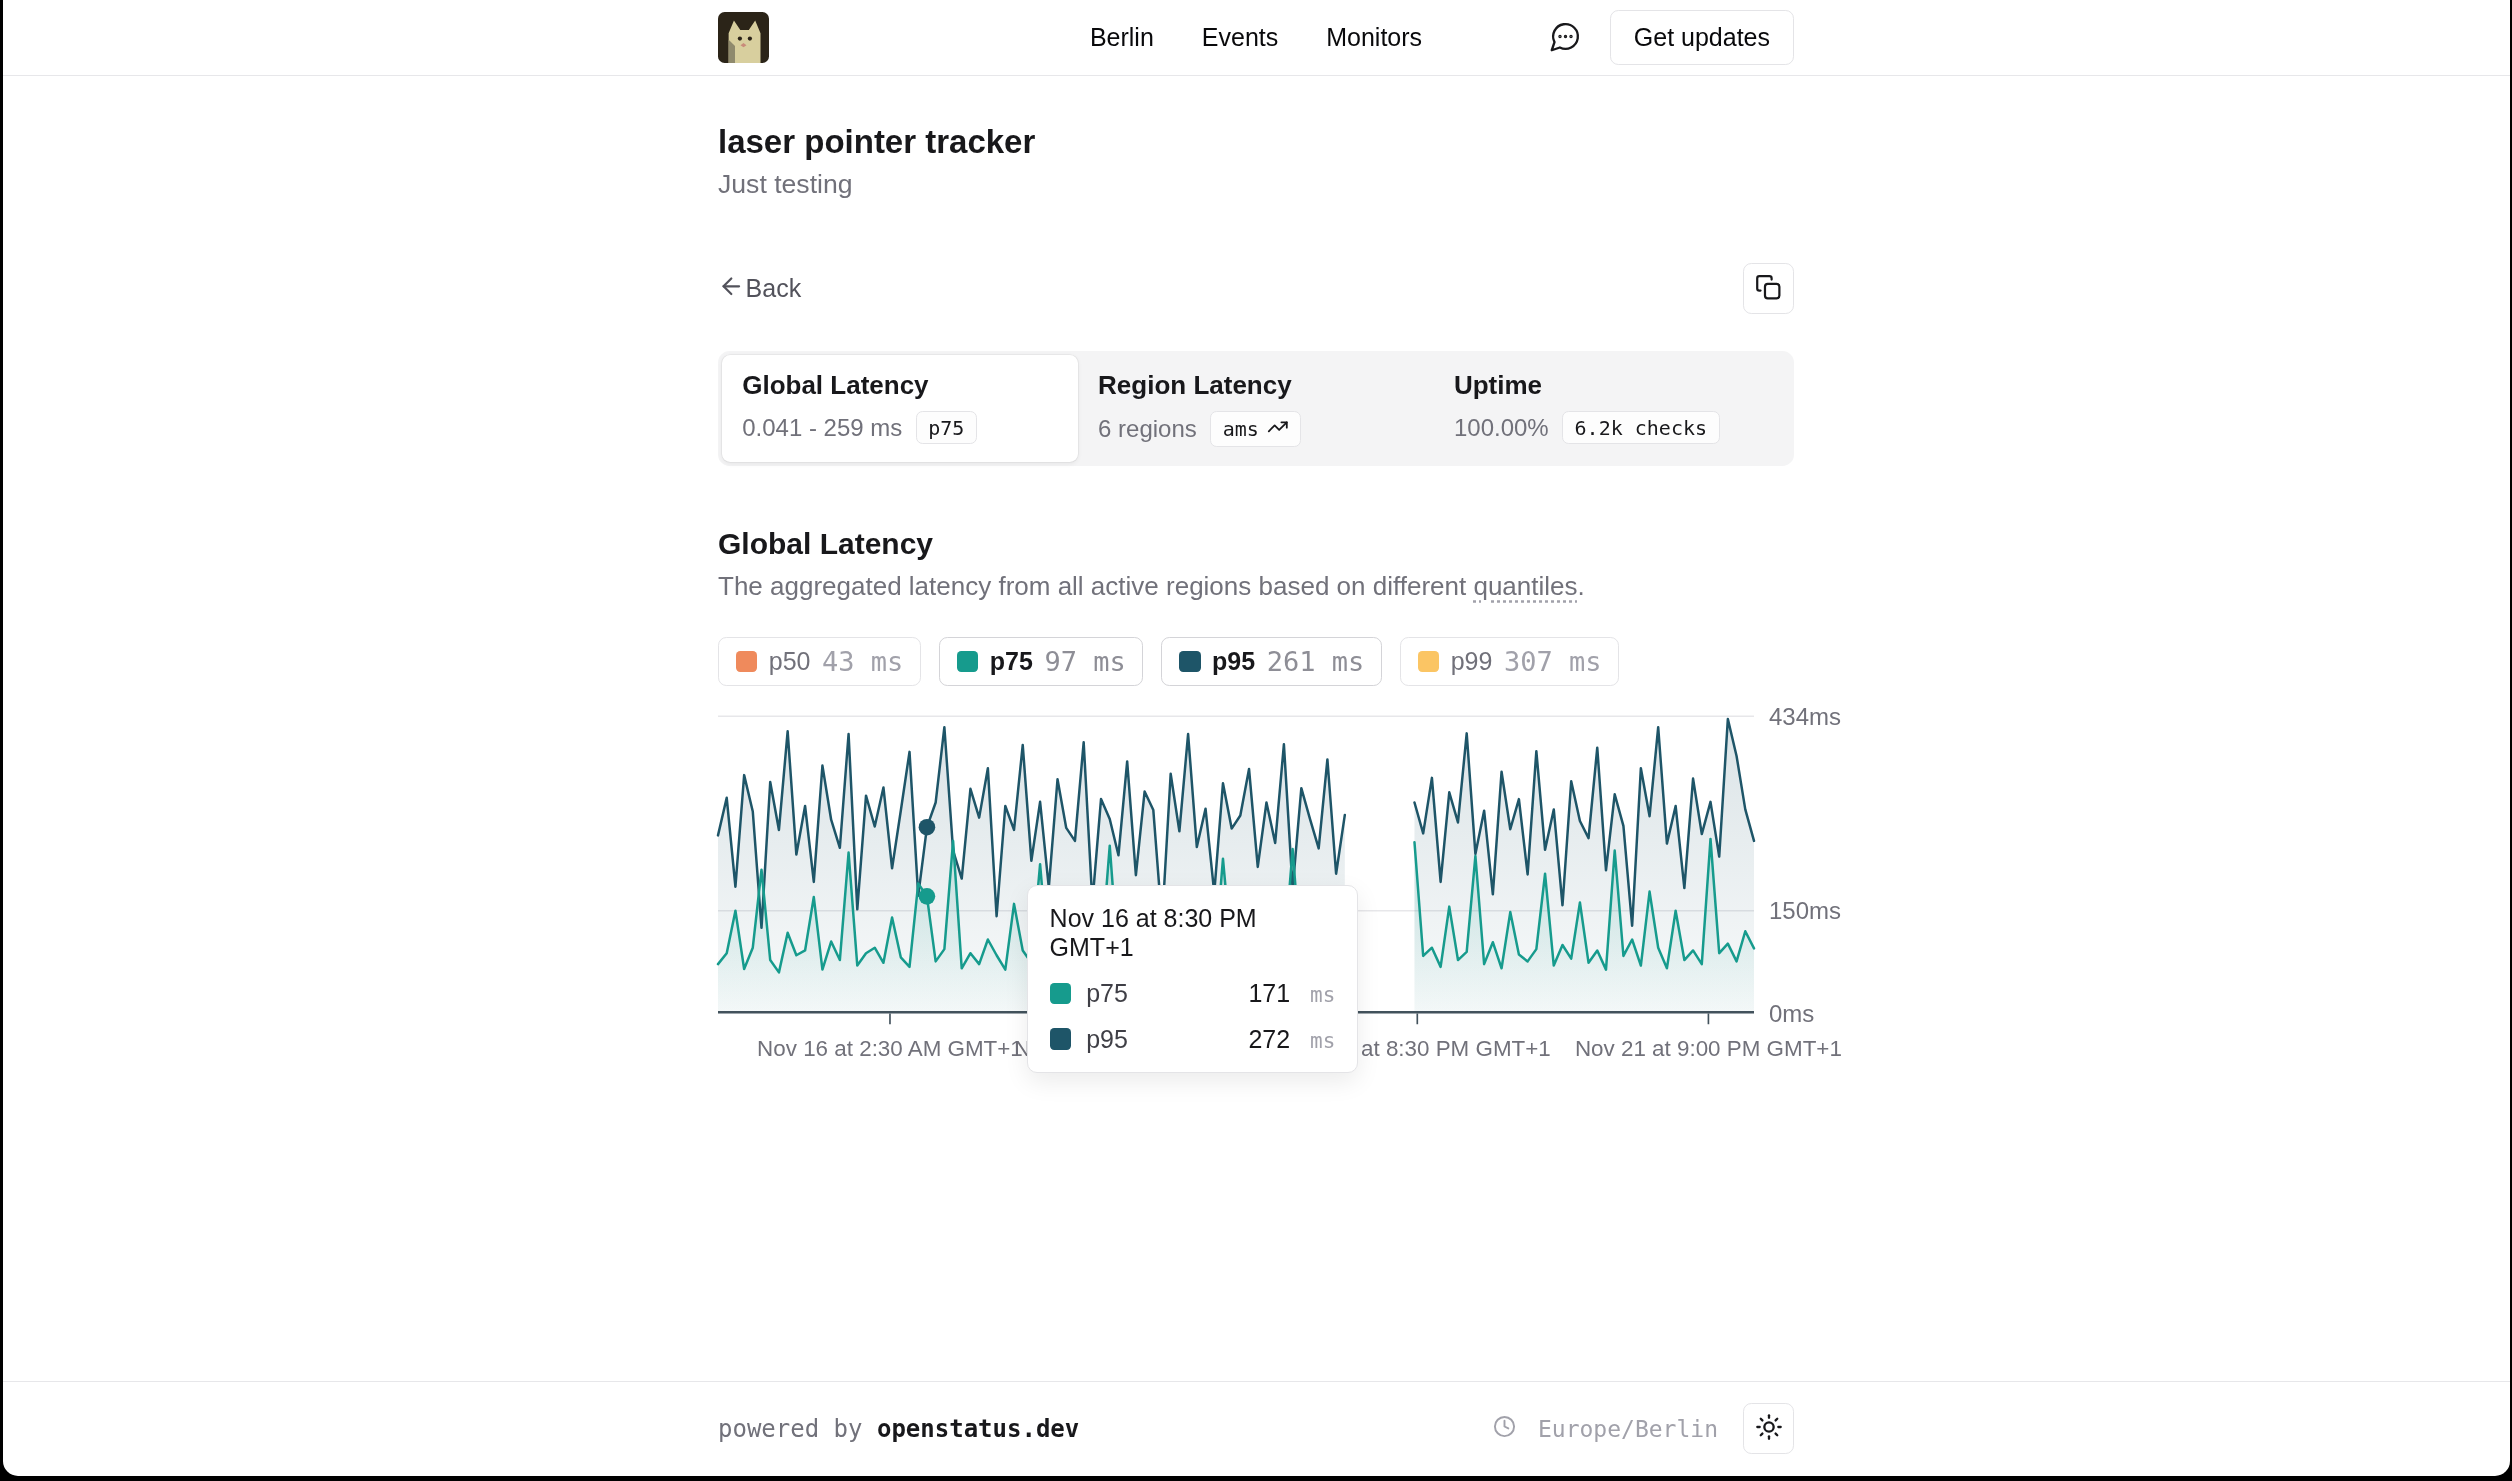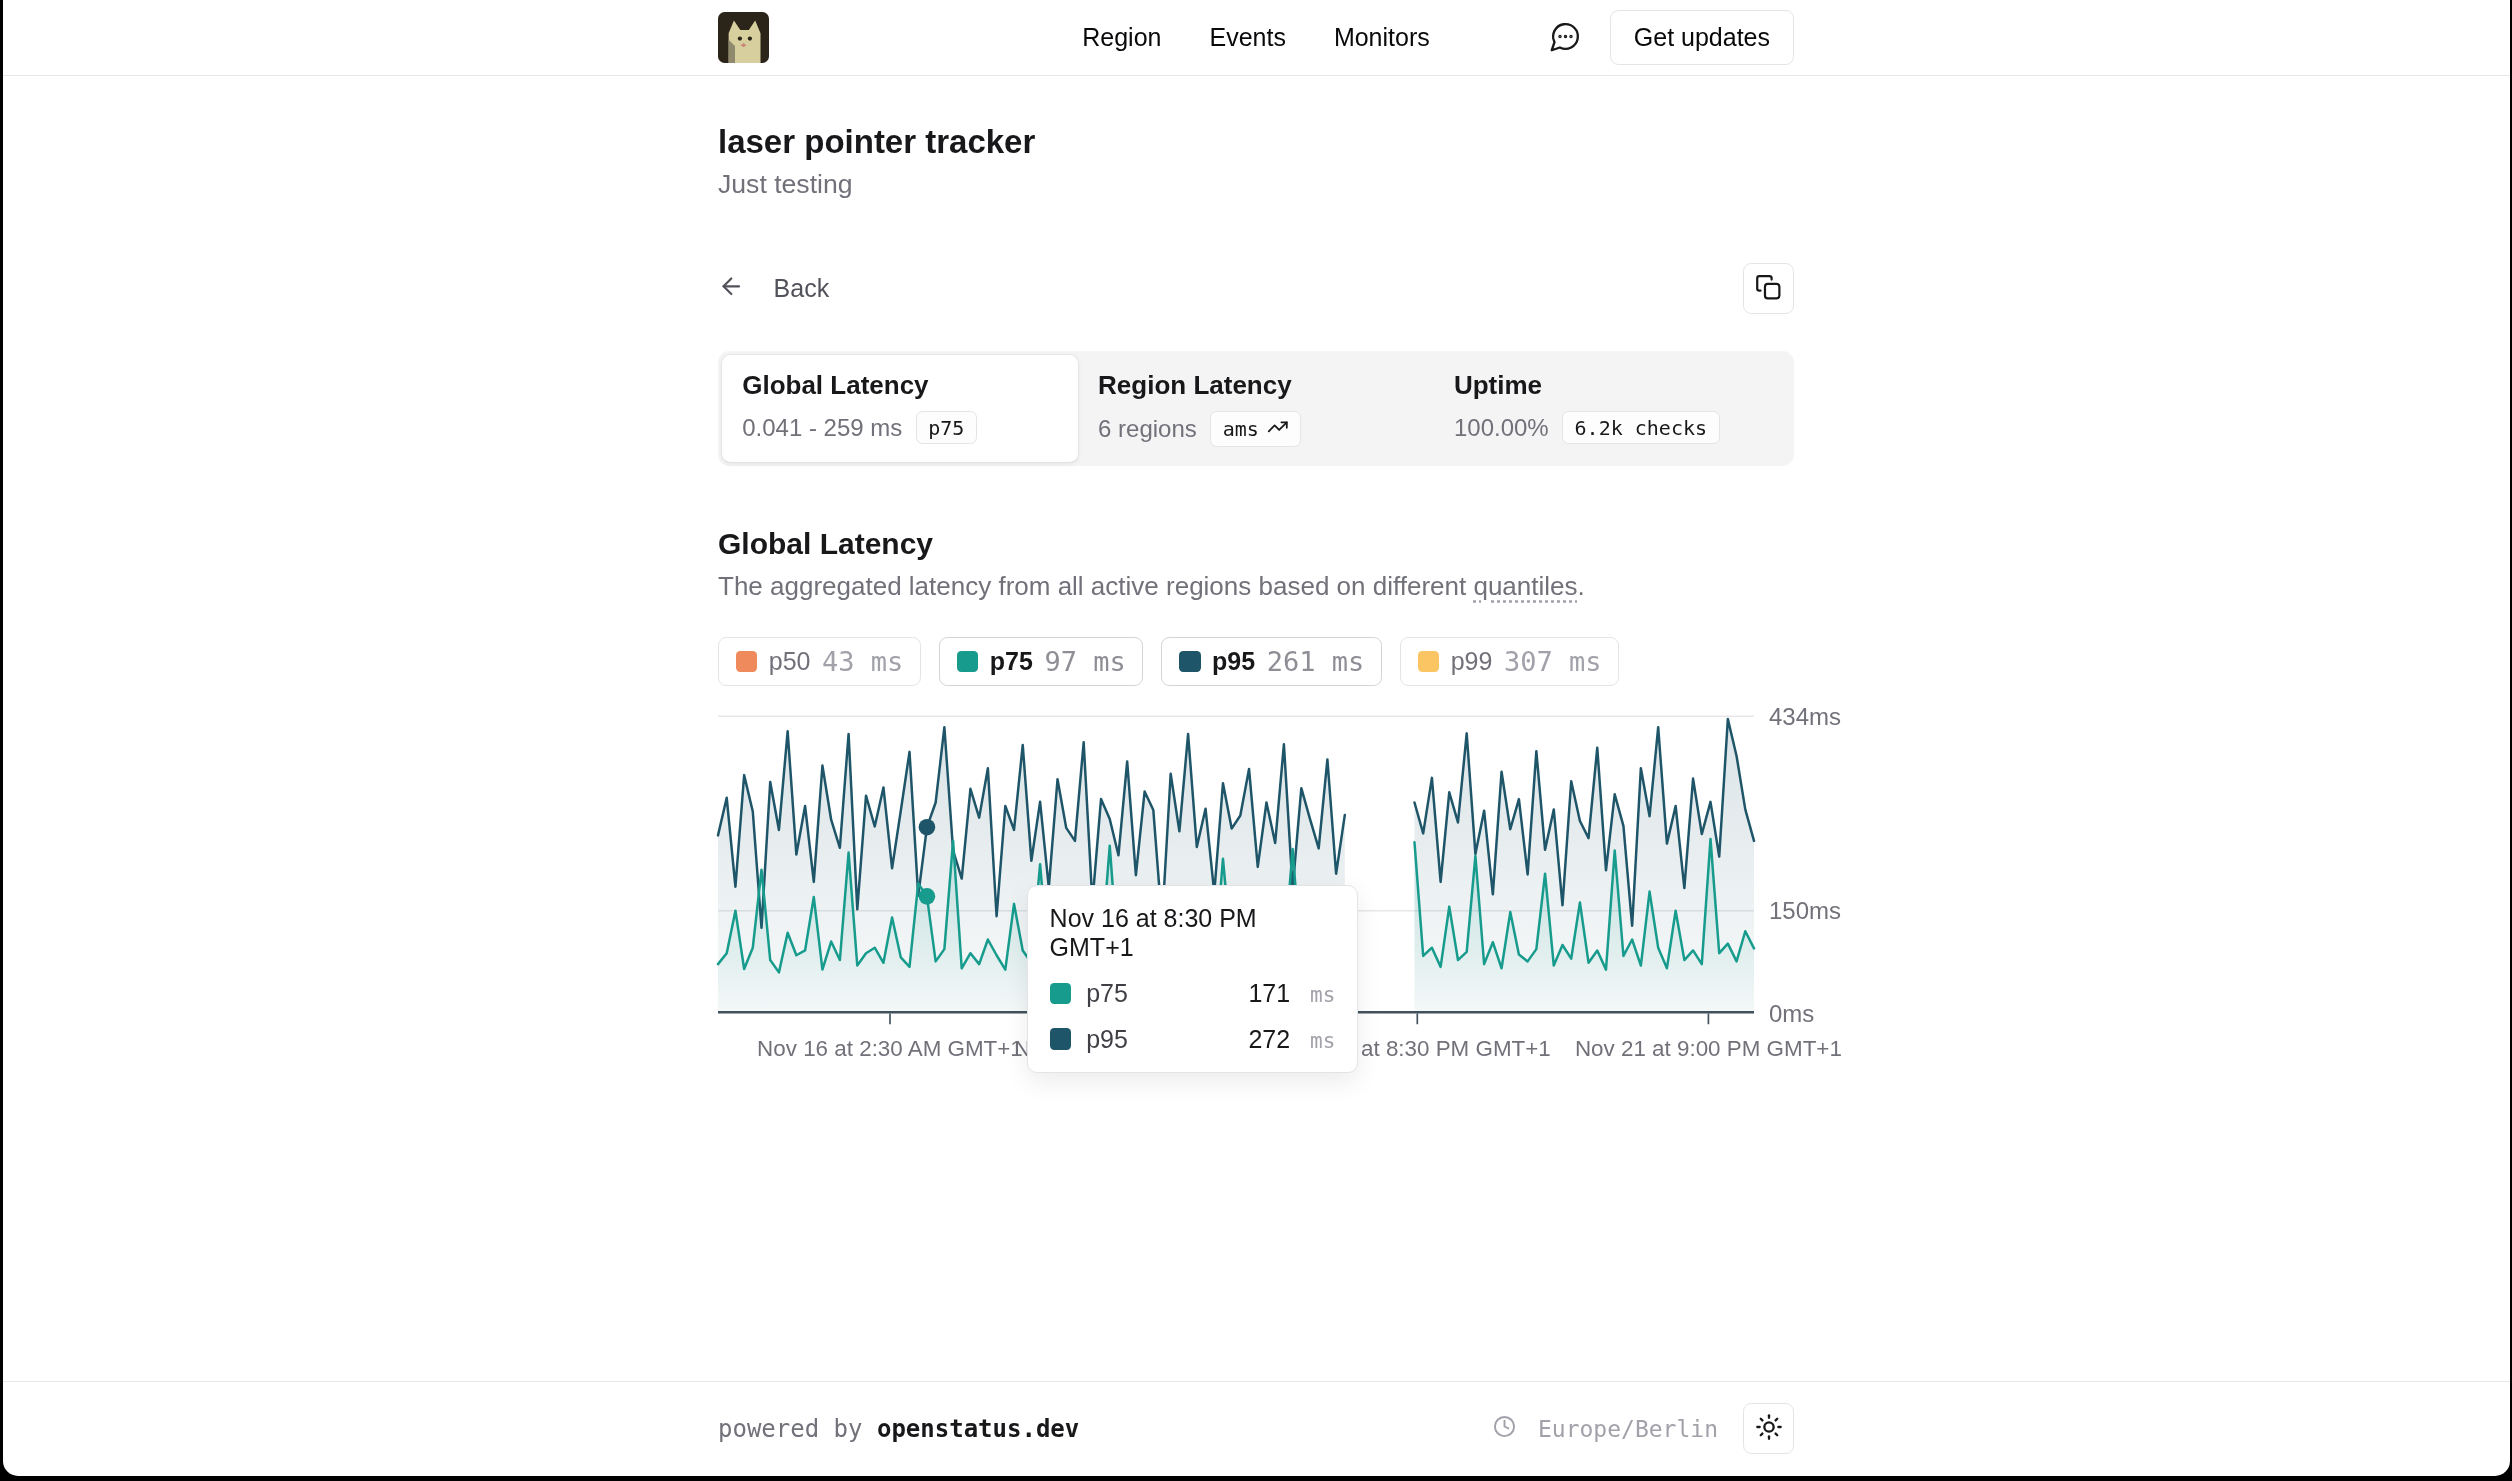--- a/index.html
+++ b/index.html
@@ -19,21 +19,21 @@
   .btn-outline { background:#fff; border:1.7px solid #e4e4e7; border-radius:8.3px; padding:11.6px 23px;
                  font-size:25px; font-weight:500; color:#09090b; cursor:pointer;
                  font-family:"Liberation Sans", sans-serif; }
 
   
   .column { width:1076px; margin:0 auto; flex:1; display:flex; flex-direction:column; }
   .page-title { margin-top:47px; font-size:33px; font-weight:700; color:#18181b; }
   .page-subtitle { margin-top:8.3px; font-size:26.6px; color:#71717a; }
 
   .toolbar { margin-top:63px; display:flex; align-items:center; justify-content:space-between; }
-  .back-link { display:flex; align-items:center; gap:29px; font-size:25px; color:#52525b;
+  .back-link { display:flex; align-items:center; gap:1px; font-size:25px; color:#52525b;
                cursor:pointer; text-decoration:none; }
   .square-btn { width:51px; height:51px; border:1.7px solid #e4e4e7; border-radius:8.3px; background:#fff;
                 display:flex; align-items:center; justify-content:center; cursor:pointer; }
 
   
   .tabs { margin-top:37px; background:#f4f4f5; border-radius:11.6px; padding:4.2px;
           display:grid; grid-template-columns:1fr 1fr 1fr; }
   .tab { padding:15px 20px; border-radius:8.3px; cursor:pointer; }
   .tab.active { background:#fff; box-shadow:0 0 0 0.8px rgba(0,0,0,0.05), 0 1.7px 5px rgba(0,0,0,0.06); }
   .tab-title { font-size:26px; font-weight:600; color:#18181b; }
@@ -98,21 +98,21 @@
             <rect width="24" height="24" fill="#2b2418"></rect>
             <path d="M5 24 L5 10 L7.5 4 L10.5 8.5 L14.5 8.5 L17.5 4 L20 10 L20 24 Z" fill="#d8cf9e"></path>
             <path d="M5 24 L5 13 L8 16 L8 24 Z" fill="#8f8a6d"></path>
             <circle cx="10.3" cy="12.5" r="1" fill="#2b2418"></circle>
             <circle cx="15" cy="12.5" r="1" fill="#2b2418"></circle>
             <path d="M12 14.6 l1.4 1 -1.4 1 -1.4 -1 Z" fill="#c98b7a"></path>
           </svg>
         </div>
       </div>
       <nav class="nav-links">
-        <a class="nav-link">Region</a>
+        <a class="nav-link">Berlin</a>
         <a class="nav-link">Events</a>
         <a class="nav-link">Monitors</a>
       </nav>
       <div class="nav-right">
         <button class="icon-btn">
           <span>
             <svg width="33" height="33" viewBox="0 0 24 24" fill="none" stroke="#18181b" stroke-width="1.7" stroke-linecap="round" stroke-linejoin="round">
               <path d="M7.9 20A9 9 0 1 0 4 16.1L2 22Z"></path>
               <circle cx="8" cy="12" r="0.4" fill="#18181b"></circle>
               <circle cx="12" cy="12" r="0.4" fill="#18181b"></circle>

